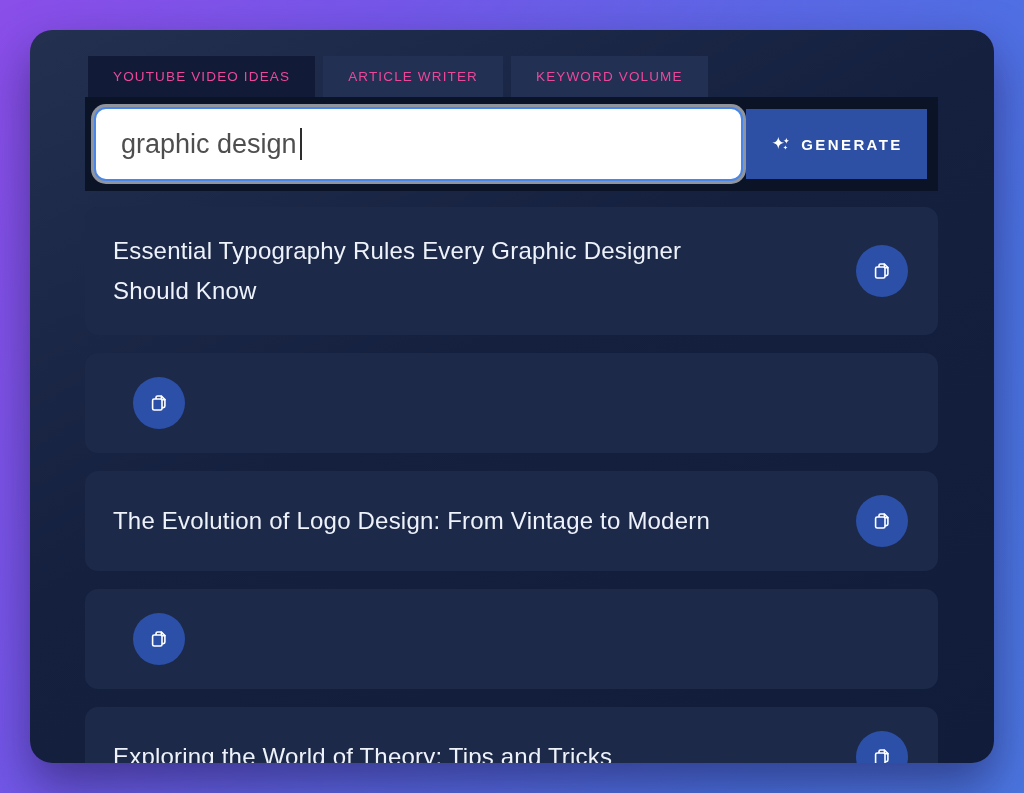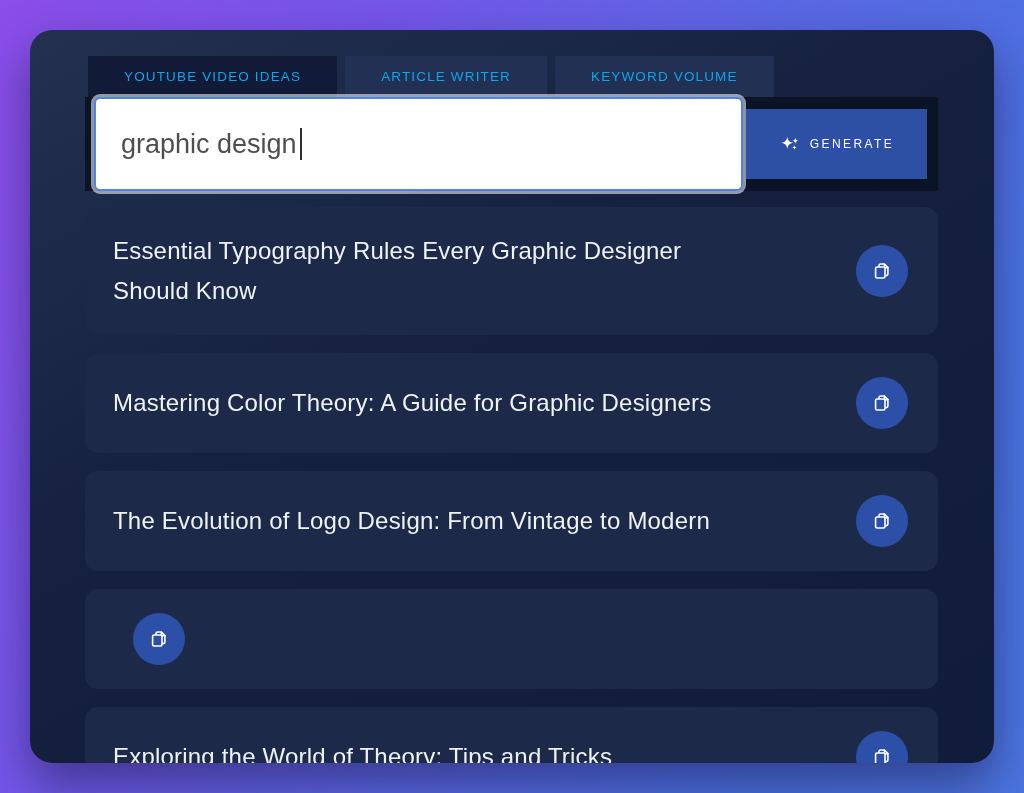--- a/index.html
+++ b/index.html
@@ -13,44 +13,44 @@
     position:absolute; left:30px; top:30px; width:964px; height:733px;
     border-radius:22px; overflow:hidden;
     background:linear-gradient(150deg,#23304f 0%,#15203f 45%,#111c3a 100%);
     box-shadow:0 22px 48px rgba(24,15,62,.5);
   }
   .content { padding:26px 53px 0 55px; }
 
   
   .tab-bar { display:flex; gap:8px; height:41px; margin-left:3px; }
   .tab {
-    display:flex; align-items:center; padding:0 36px;
+    display:flex; align-items:center; padding:0 25px;
     font-size:13.5px; font-weight:500; letter-spacing:1.15px;
-    color:#0ea5e9; background:#223054; cursor:pointer; white-space:nowrap;
+    color:#ec4899; background:#223054; cursor:pointer; white-space:nowrap;
   }
   .tab.active { background:#111b37; }
 
   
   .search-bar {
     width:853px; height:94px; background:#0b1426;
     display:flex; align-items:center; padding:0 11px 0 9px;
   }
   .input-box {
-    flex:1; height:94px; background:#ffffff;
-    border:2px solid #4a86e8; border-radius:6px;
+    flex:1; height:74px; background:#ffffff;
+    border:2px solid #4a86e8; border-radius:12px;
     box-shadow:0 0 0 3px rgba(255,255,255,.55);
     display:flex; align-items:center; padding:0 25px;
     font-size:27px; color:#4e4e4e; cursor:text; overflow:hidden;
   }
   .caret { width:2px; height:32px; background:#2d2d2d; margin-left:3px; flex-shrink:0; }
   .generate-btn {
     width:181px; height:70px; margin-left:3px; border:none; cursor:pointer;
     background:#2d4fa4; color:#ffffff;
     display:flex; align-items:center; justify-content:center; gap:10px;
-    font-family:inherit; font-size:12px; font-weight:400; letter-spacing:2.4px;
+    font-family:inherit; font-size:15px; font-weight:700; letter-spacing:2.4px;
   }
 
   
   .results { margin-top:16px; display:flex; flex-direction:column; gap:18px; }
   .item {
     width:853px; background:#1c2949; border-radius:13px;
     display:flex; align-items:center; justify-content:space-between;
     padding:24px 30px 24px 28px;
   }
   .title { font-size:24px; line-height:40px; color:#eef2fa; letter-spacing:.2px; }
@@ -105,21 +105,20 @@
             <svg width="22" height="22" viewBox="0 0 22 22" fill="none" stroke="#ffffff" stroke-width="1.6" stroke-linejoin="round" stroke-linecap="round">
               <path d="M8 7 V5.6 A1.6 1.6 0 0 1 9.6 4 H13.4 L16.9 7.5 V14 A1.6 1.6 0 0 1 15.3 15.6 H14"></path>
               <path d="M13.4 4.2 V7.6 H16.9"></path>
               <rect x="4.6" y="7" width="9.4" height="11" rx="1.6" fill="#2c50a8"></rect>
             </svg>
           </span>
         </button>
       </div>
 
       <div class="item">
-        <div class="title">Mastering Color Theory: A Guide for Graphic Designers</div>
         <button class="copy-btn">
           <span style="display:flex;">
             <svg width="22" height="22" viewBox="0 0 22 22" fill="none" stroke="#ffffff" stroke-width="1.6" stroke-linejoin="round" stroke-linecap="round">
               <path d="M8 7 V5.6 A1.6 1.6 0 0 1 9.6 4 H13.4 L16.9 7.5 V14 A1.6 1.6 0 0 1 15.3 15.6 H14"></path>
               <path d="M13.4 4.2 V7.6 H16.9"></path>
               <rect x="4.6" y="7" width="9.4" height="11" rx="1.6" fill="#2c50a8"></rect>
             </svg>
           </span>
         </button>
       </div>

